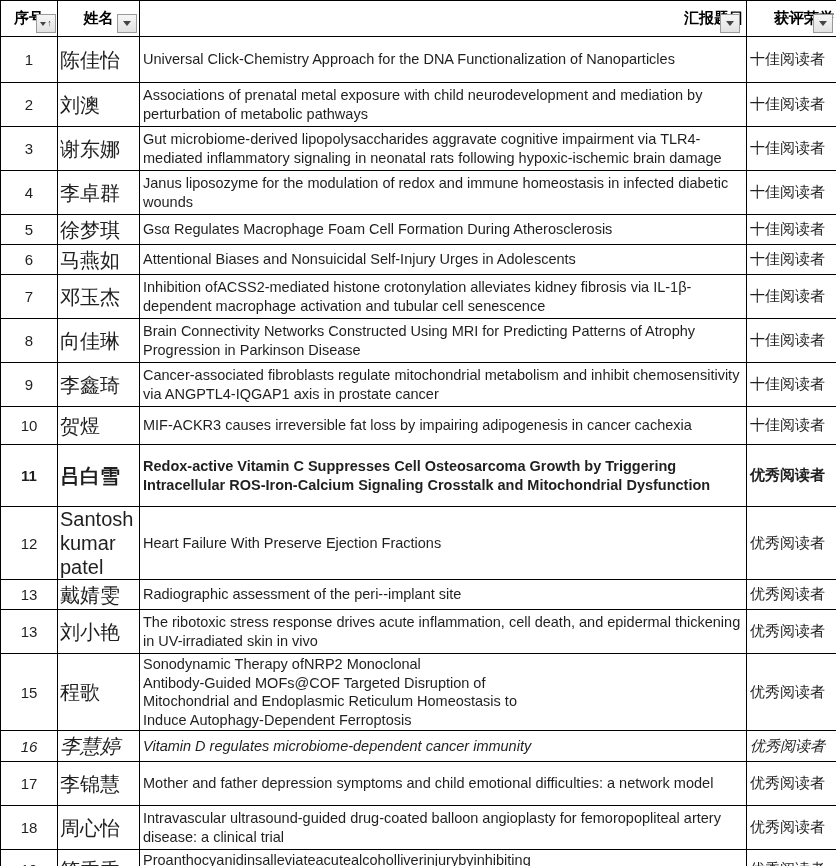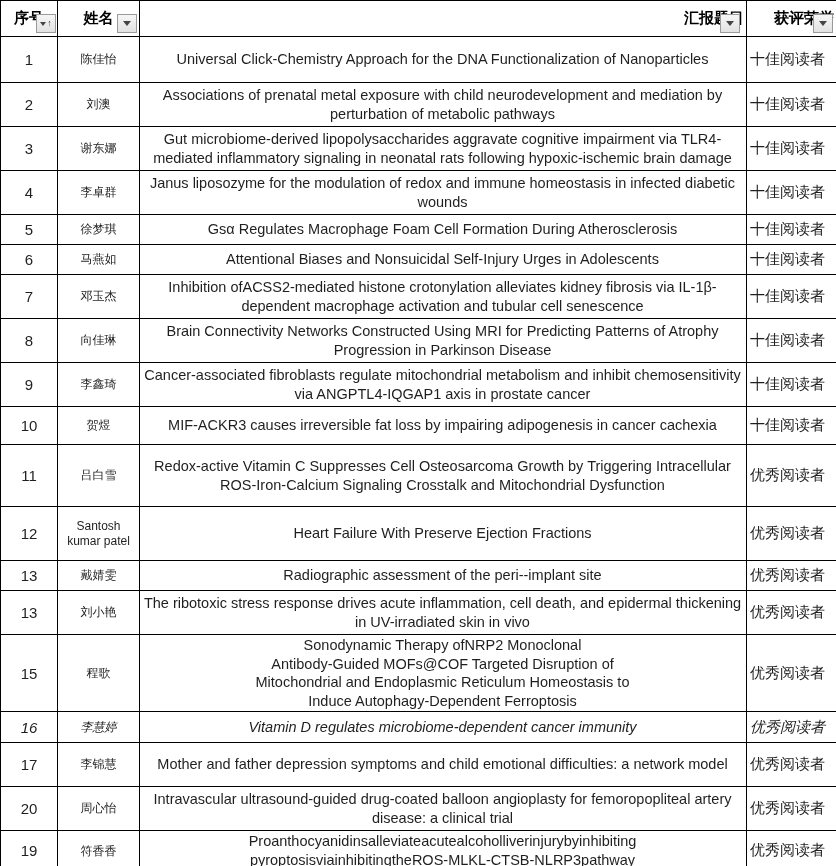--- a/index.html
+++ b/index.html
@@ -24,27 +24,26 @@
     padding: 0 2px;
   }
   th.h-seq, th.h-name { text-align: center; }
   th.h-title, th.h-honor { text-align: right; padding-left: 3px; }
   td.cell-seq {
     text-align: center;
     font-size: 15px;
     padding: 0;
   }
   td.cell-name {
-    text-align: center;
-    font-size: 12px;
+    font-size: 20px;
     padding: 0 2px;
     line-height: 1.2;
   }
   td.cell-title {
-    text-align: center;
+    text-align: left;
     font-size: 14.5px;
     line-height: 1.28;
     padding: 1px 4px 1px 3px;
     white-space: pre-line;
   }
   td.cell-honor {
     text-align: left;
     font-size: 15px;
     padding: 0 1px 0 3px;
     white-space: nowrap;
@@ -182,21 +181,21 @@
         <td class="cell-name">李鑫琦</td>
         <td class="cell-title">Cancer-associated fibroblasts regulate mitochondrial metabolism and inhibit chemosensitivity via ANGPTL4-IQGAP1 axis in prostate cancer</td>
         <td class="cell-honor">十佳阅读者</td>
       </tr>
       <tr style="height: 38px;">
         <td class="cell-seq">10</td>
         <td class="cell-name">贺煜</td>
         <td class="cell-title">MIF-ACKR3 causes irreversible fat loss by impairing adipogenesis in cancer cachexia</td>
         <td class="cell-honor">十佳阅读者</td>
       </tr>
-      <tr style="height: 62px;">
+      <tr style="height: 62px; font-weight: bold;">
         <td class="cell-seq">11</td>
         <td class="cell-name">吕白雪</td>
         <td class="cell-title">Redox-active Vitamin C Suppresses Cell Osteosarcoma Growth by Triggering Intracellular ROS-Iron-Calcium Signaling Crosstalk and Mitochondrial Dysfunction</td>
         <td class="cell-honor">优秀阅读者</td>
       </tr>
       <tr style="height: 54px;">
         <td class="cell-seq">12</td>
         <td class="cell-name">Santosh kumar patel</td>
         <td class="cell-title">Heart Failure With Preserve Ejection Fractions</td>
         <td class="cell-honor">优秀阅读者</td>
@@ -228,21 +227,21 @@
         <td class="cell-title">Vitamin D regulates microbiome-dependent cancer immunity</td>
         <td class="cell-honor">优秀阅读者</td>
       </tr>
       <tr style="height: 44px; margin-left: 39px;">
         <td class="cell-seq">17</td>
         <td class="cell-name">李锦慧</td>
         <td class="cell-title">Mother and father depression symptoms and child emotional difficulties: a network model</td>
         <td class="cell-honor">优秀阅读者</td>
       </tr>
       <tr style="height: 44px;">
-        <td class="cell-seq">20</td>
+        <td class="cell-seq">18</td>
         <td class="cell-name">周心怡</td>
         <td class="cell-title">Intravascular ultrasound-guided drug-coated balloon angioplasty for femoropopliteal artery disease: a clinical trial</td>
         <td class="cell-honor">优秀阅读者</td>
       </tr>
       <tr style="height: 37px;">
         <td class="cell-seq">19</td>
         <td class="cell-name">符香香</td>
         <td class="cell-title">Proanthocyanidinsalleviateacutealcoholliverinjurybyinhibiting
 pyroptosisviainhibitingtheROS-MLKL-CTSB-NLRP3pathway</td>
         <td class="cell-honor">优秀阅读者</td>

